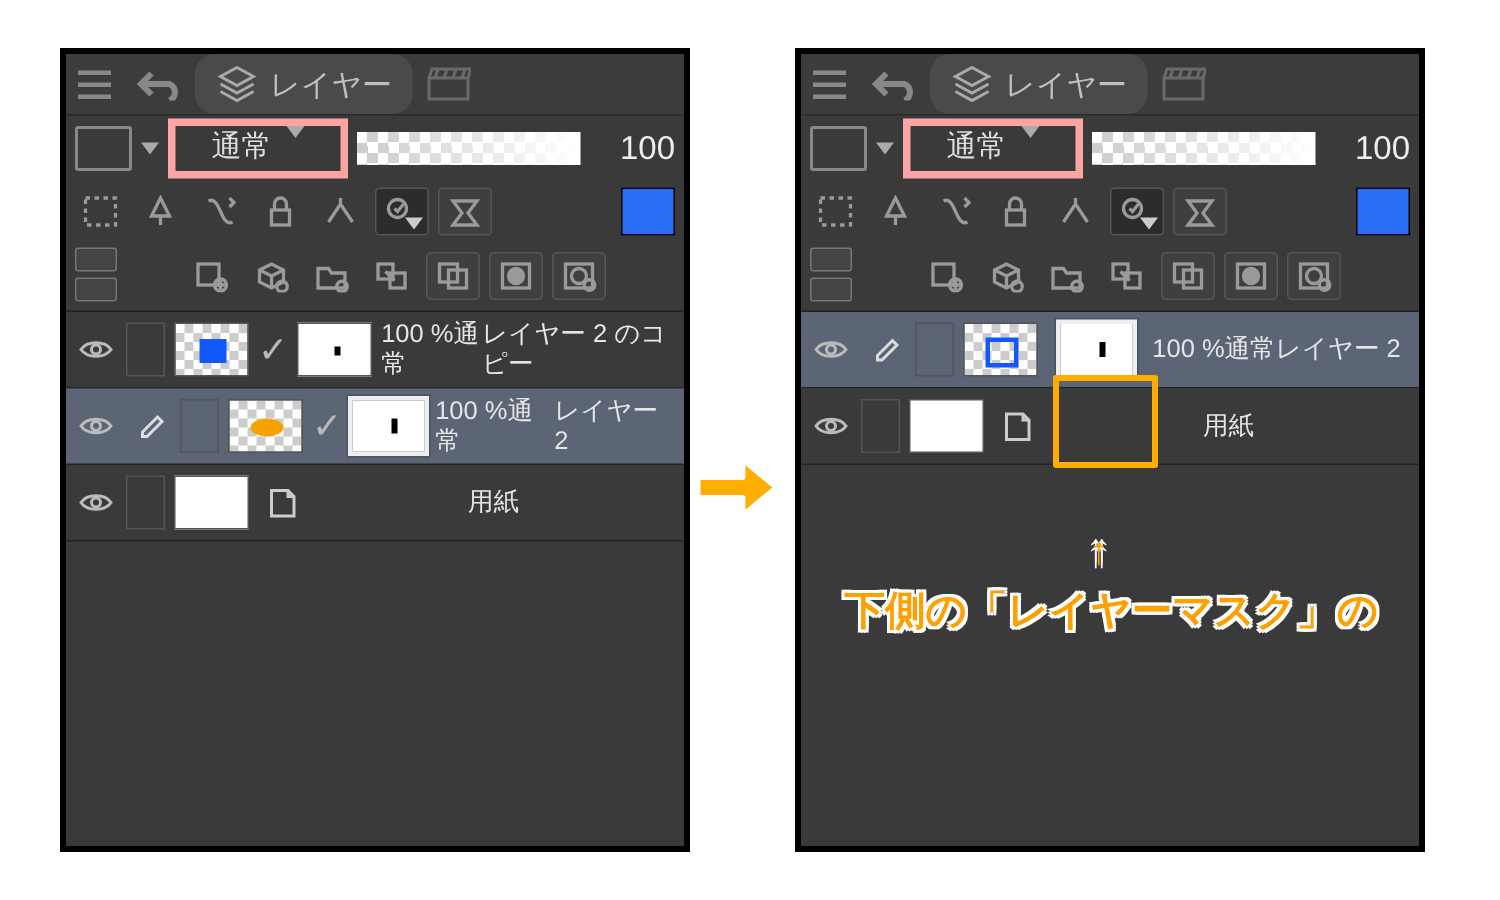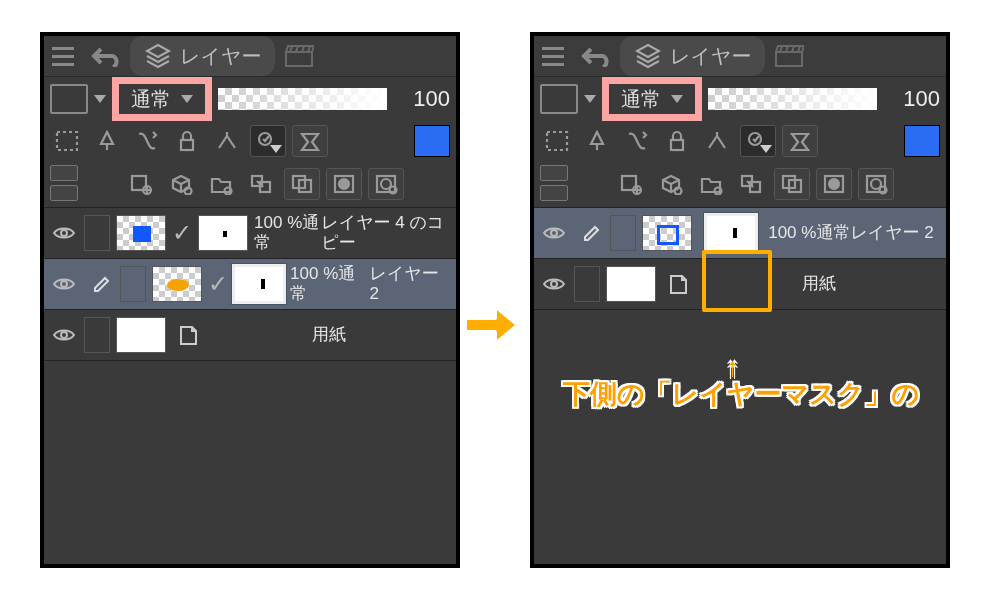--- a/index.html
+++ b/index.html
@@ -46,22 +46,22 @@
     border-top:1px solid #2a2a2a;
   }
   .rect-swatch{
     width:34px;height:26px;border:2px solid #888;border-radius:2px;
   }
   .caret{
     width:0;height:0;border-left:6px solid transparent;border-right:6px solid transparent;
     border-top:8px solid #aaa;
   }
   .blend-select{
-    display:flex;align-items:center;gap:10px;padding:0 12px;
-    border:7px solid #fca5a5;height:30px;font-size:20px;color:#dedede;
+    display:flex;gap:10px;padding:0 24px;
+    border:5px solid #fca5a5;height:30px;font-size:20px;color:#dedede;
   }
   .opacity-bar{
     flex:1;height:22px;
     background:linear-gradient(90deg,#fff 0%,#fff 100%);
     position:relative;
   }
   .opacity-bar::before{
     content:"";position:absolute;inset:0;
     background:repeating-conic-gradient(#ccc 0 25%,#fff 0 50%) 0 0/14px 14px;
     mask:linear-gradient(90deg,#000 0%,transparent 100%);
@@ -134,21 +134,21 @@
     display:flex;align-items:center;justify-content:center;
   }
   .arrow svg{width:60px;height:50px}
 
   
   .pointer{
     position:absolute;left:726px;top:352px;color:#ff9f00;font-size:26px;font-weight:bold;
     text-shadow:-2px -2px 0 #fff,2px -2px 0 #fff,-2px 2px 0 #fff,2px 2px 0 #fff;
   }
   .caption{
-    position:absolute;left:536px;top:376px;width:410px;
+    position:absolute;left:536px;top:389px;width:410px;
     color:#ff9f00;font-size:27px;font-weight:700;text-align:center;line-height:1.35;
     text-shadow:-2px -2px 0 #fff,2px -2px 0 #fff,-2px 2px 0 #fff,2px 2px 0 #fff,
                 -2px 0 0 #fff,2px 0 0 #fff,0 -2px 0 #fff,0 2px 0 #fff;
   }
 </style>
 </head>
 <body>
 
 <div class="panel p1">
   <div class="titlebar">
@@ -297,21 +297,21 @@
         <div class="th">
             <div class="blue-sq"></div>
           </div>
         <span class="check">✓</span>
         <div class="th mask">
             <div class="dot sm"></div>
           </div>
       </div>
       <div class="lbl">
         <span>100 %通常</span>
-        <span>レイヤー 4 のコピー</span>
+        <span>レイヤー 2 のコピー</span>
       </div>
     </div>
 
     <div class="layer sel">
       <div class="vis">
           <svg viewBox="0 0 24 16">
             <path d="M2 8 C6 2 18 2 22 8 C18 14 6 14 2 8 Z"></path>
             <circle cx="12" cy="8" r="3"></circle>
           </svg>
         </div>

